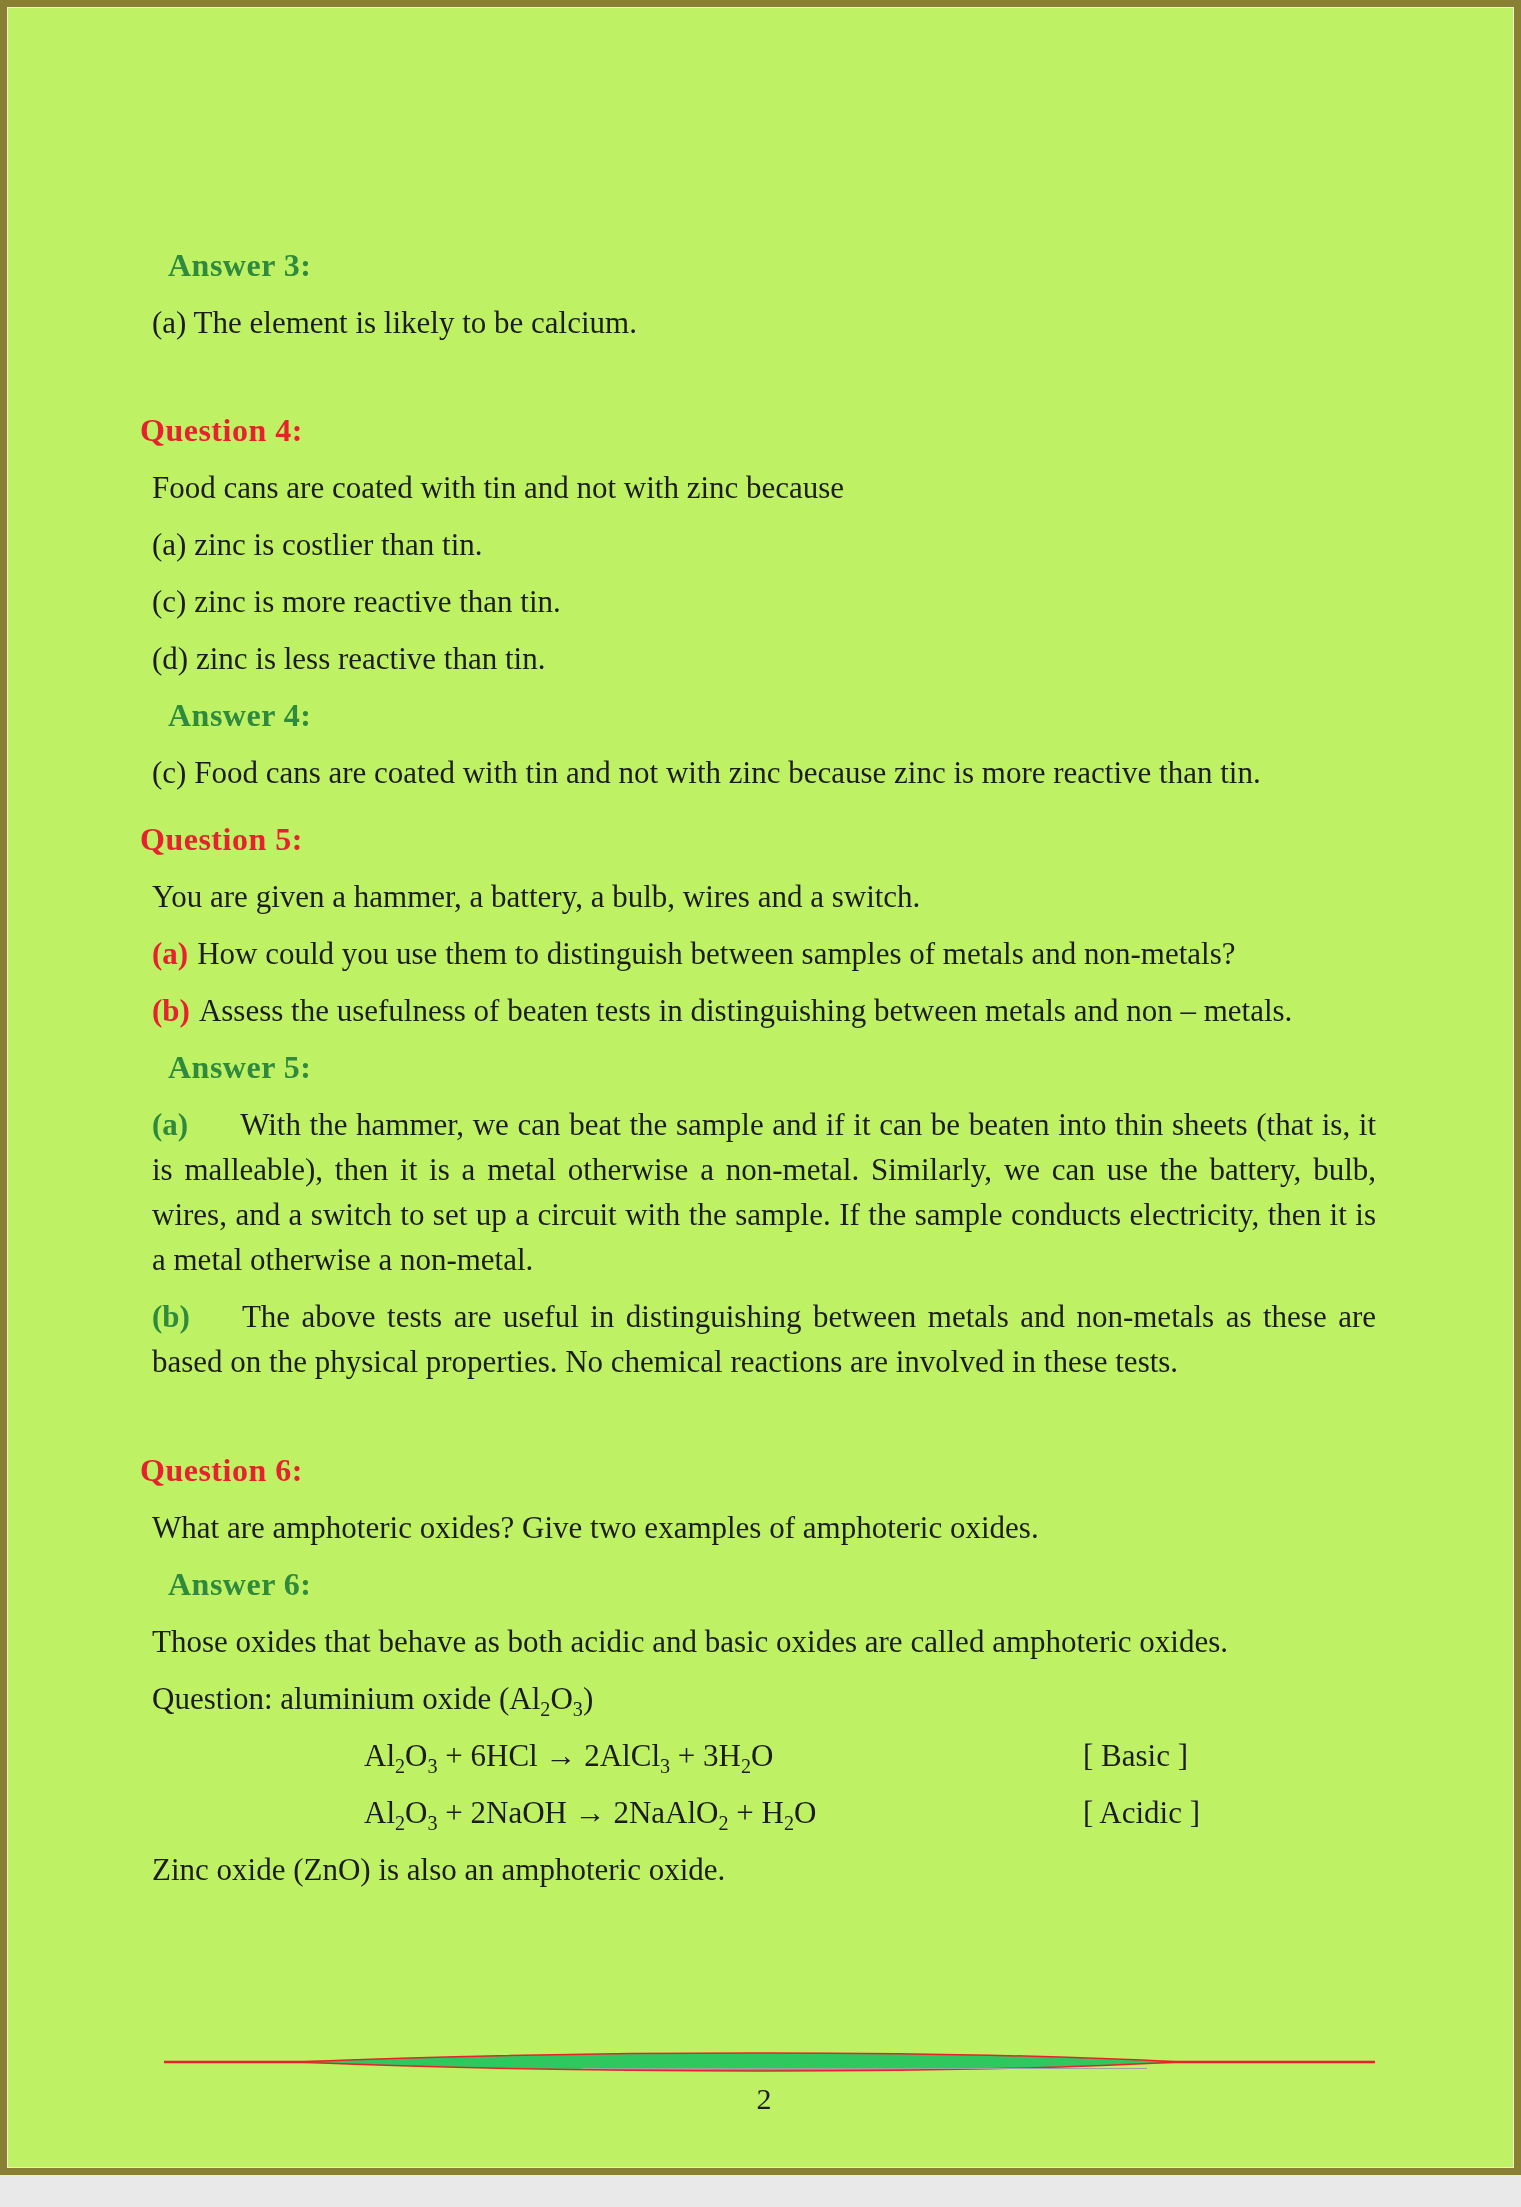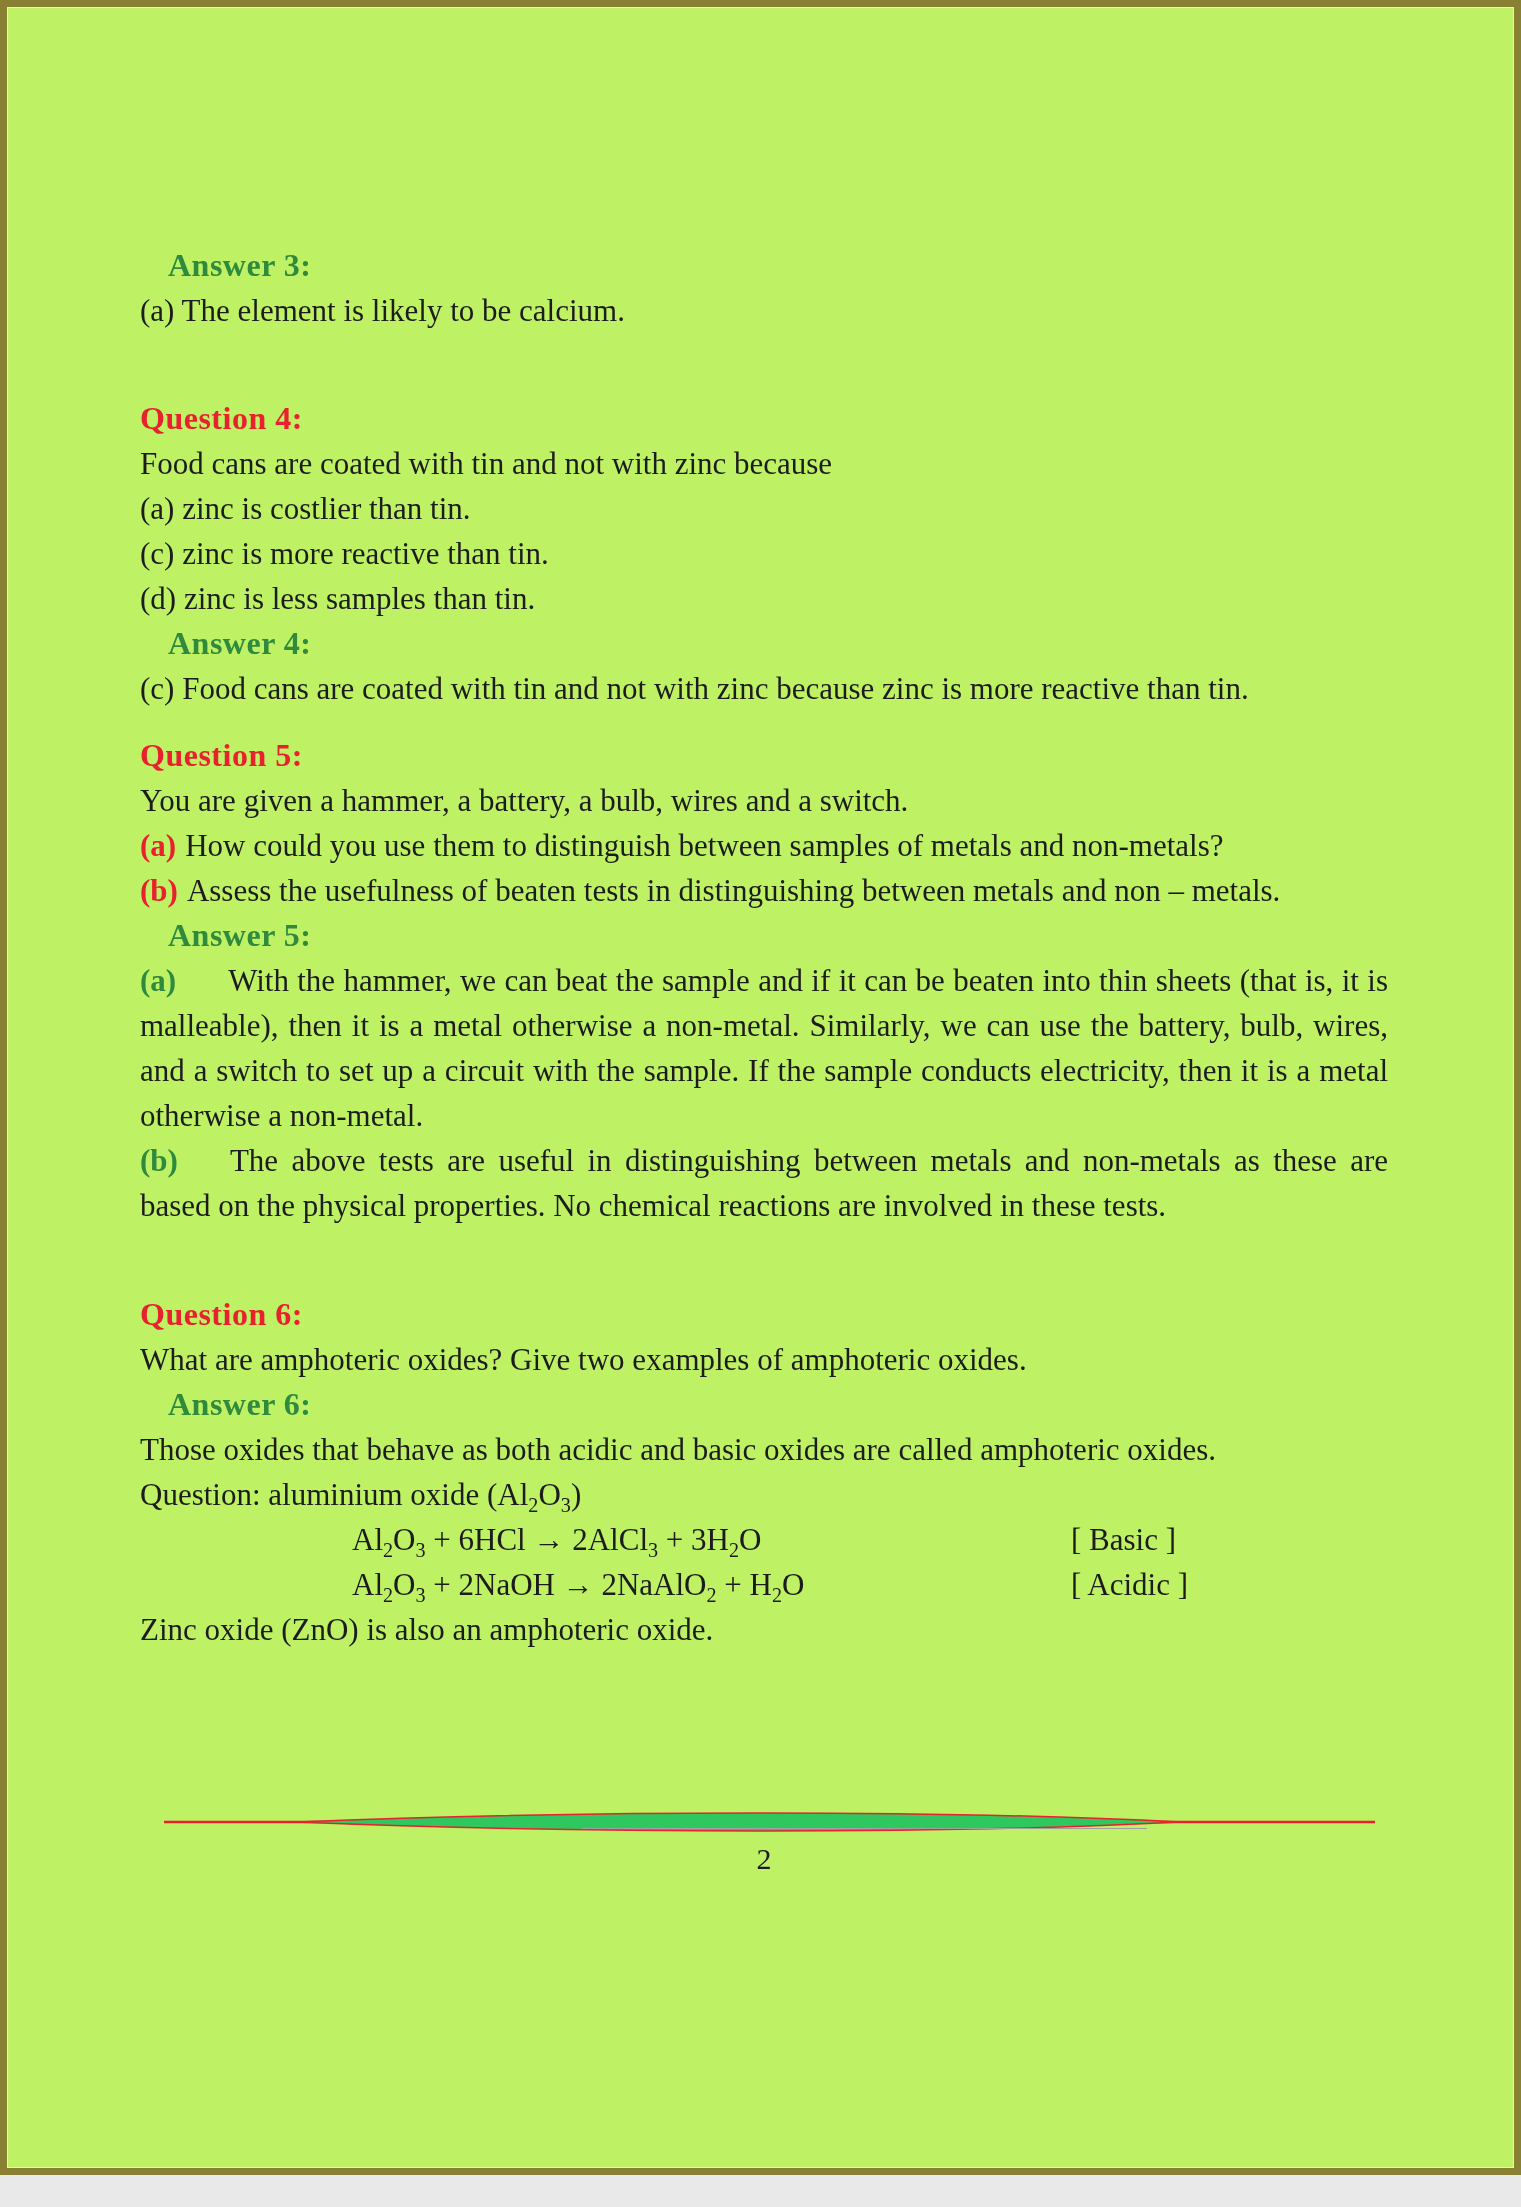--- a/index.html
+++ b/index.html
@@ -25,21 +25,21 @@
     font-size: 32px;
     font-weight: bold;
     line-height: 45px;
     letter-spacing: 0.5px;
   }
   .answer-head { color: #2f8a3d; margin-left: 28px; }
   .question-head { color: #e8212e; }
   .mt-q4 { margin-top: 63px; }
   .mt-q5 { margin-top: 22px; }
   .mt-q6 { margin-top: 64px; }
-  p { margin: 0; }
+  p { margin: 12px; }
   .just { text-align: justify; }
   .opt-prefix { color: #e8212e; font-weight: bold; margin-right: 9px; }
   .ans-prefix { color: #2f8a3d; font-weight: bold; margin-right: 52px; }
   sub { font-size: 0.65em; line-height: 0; }
   .eq-line { position: relative; }
   .eq-formula { margin-left: 212px; }
   .eq-label { position: absolute; left: 931px; top: 0; }
   .divider-wrap { margin: 150px 0 0 22px; height: 26px; }
   .page-num { text-align: center; font-size: 30px; line-height: 45px; margin-top: 8px; }
 </style>
@@ -49,21 +49,21 @@
 <div class="page">
   <div class="content">
 
     <h2 class="answer-head">Answer 3:</h2>
     <p>(a) The element is likely to be calcium.</p>
 
     <h2 class="question-head mt-q4">Question 4:</h2>
     <p>Food cans are coated with tin and not with zinc because</p>
     <p>(a) zinc is costlier than tin.</p>
     <p>(c) zinc is more reactive than tin.</p>
-    <p>(d) zinc is less samples than tin.</p>
+    <p>(d) zinc is less reactive than tin.</p>
 
     <h2 class="answer-head">Answer 4:</h2>
     <p class="just">(c) Food cans are coated with tin and not with zinc because zinc is more reactive than tin.</p>
 
     <h2 class="question-head mt-q5">Question 5:</h2>
     <p>You are given a hammer, a battery, a bulb, wires and a switch.</p>
     <p class="just"><span class="opt-prefix">(a)</span><span>How could you use them to distinguish between samples of metals and non-metals?</span></p>
     <p class="just"><span class="opt-prefix">(b)</span><span>Assess the usefulness of beaten tests in distinguishing between metals and non – metals.</span></p>
 
     <h2 class="answer-head">Answer 5:</h2>

